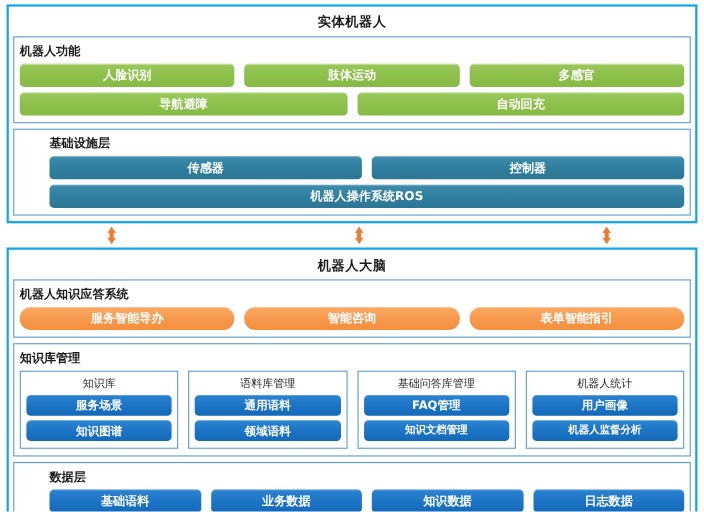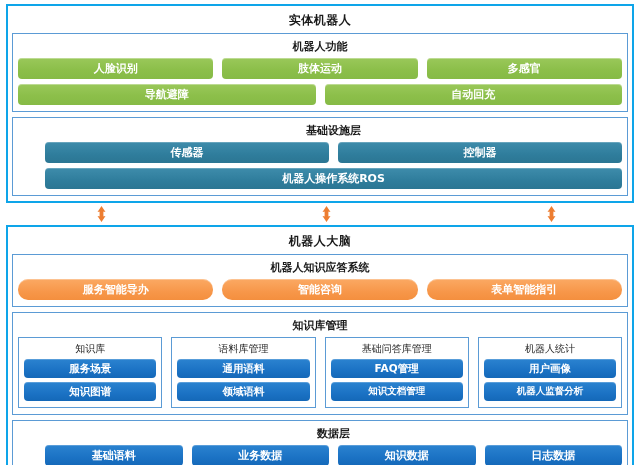--- a/index.html
+++ b/index.html
@@ -42,21 +42,20 @@
   
   .panel {
     border: 1px solid #5B9BD5;
     background: #ffffff;
     margin-bottom: 5px;
     padding: 2px 5px 6px 5px;
   }
   .panel:last-child { margin-bottom: 0; padding-left: 32px; }
 
   .panel-title {
-    text-align: center;
     font-size: 11px;
     font-weight: bold;
     color: #1a1a1a;
     padding: 3px 0 4px 0;
   }
 
   .row {
     display: flex;
     gap: 9px;
   }

